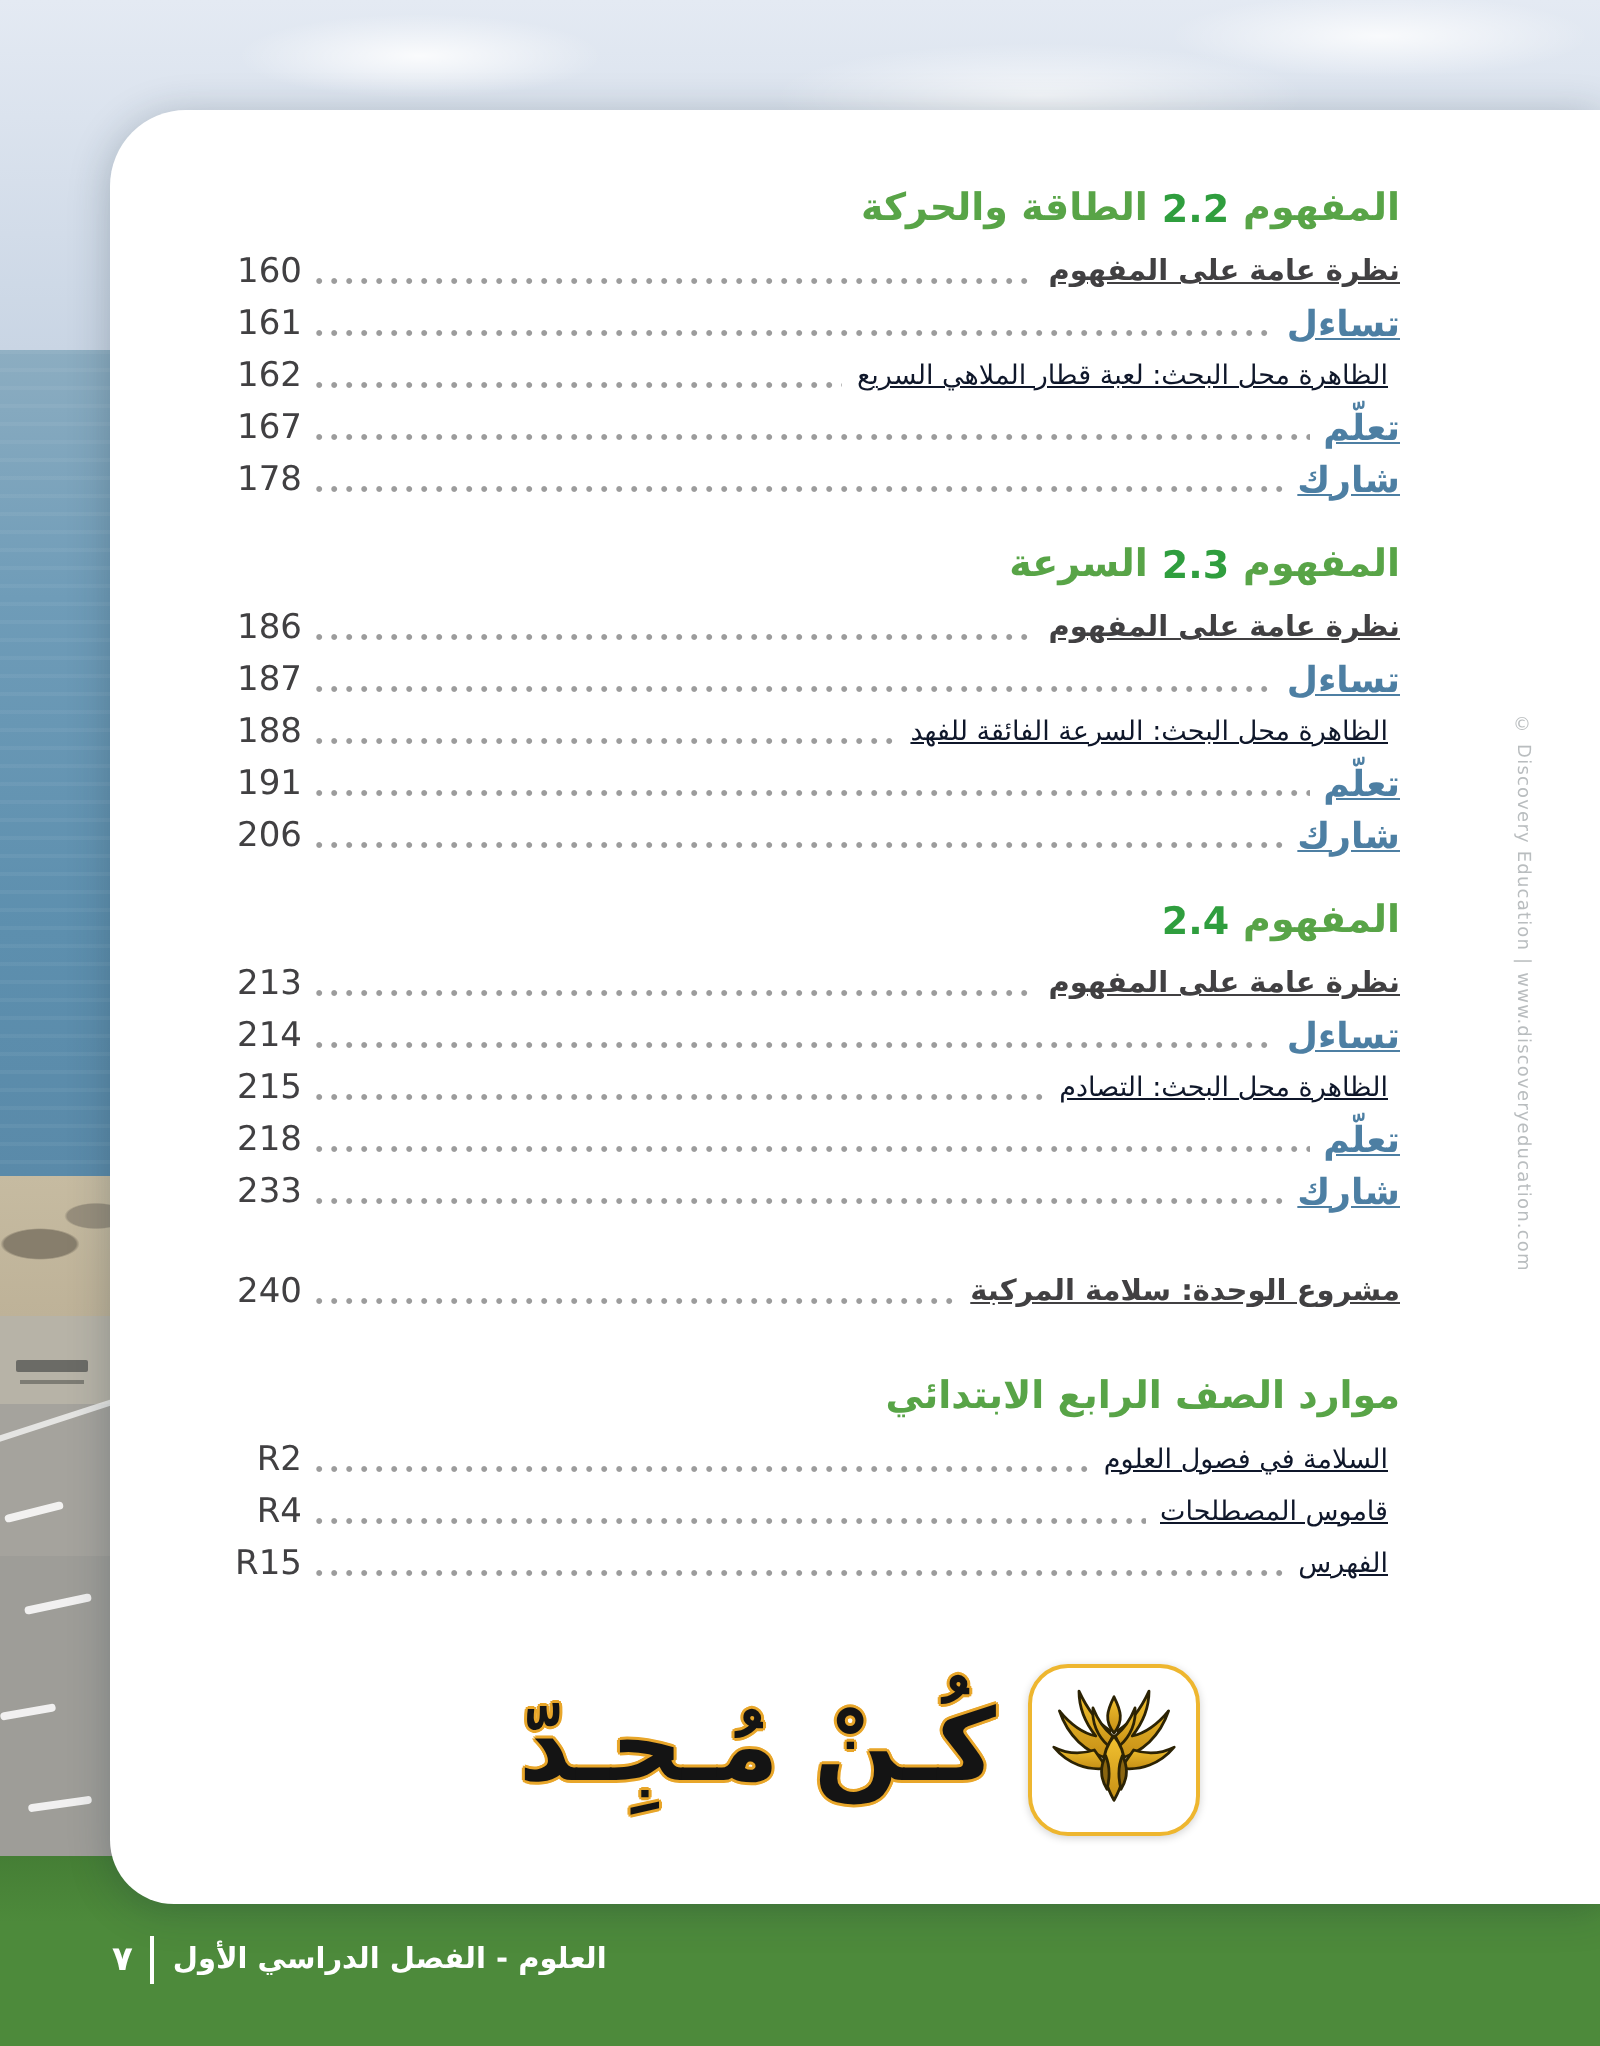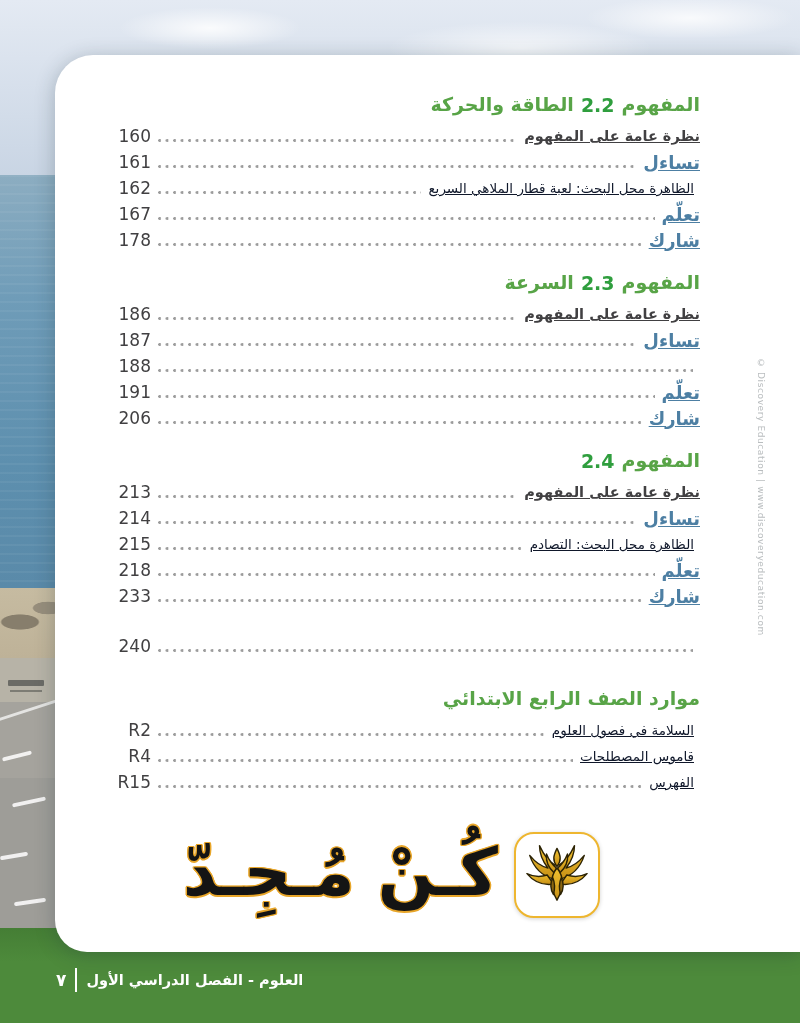--- a/index.html
+++ b/index.html
@@ -55,21 +55,21 @@
   .style-plain .label{color:#0f172a;font-size:13.5px;padding-right:6px;text-align:right;}
   .dots{flex:1 1 auto;height:5px;margin:0 7px;transform:translateY(4px);
     background-image:radial-gradient(circle at 1.6px 2.5px, #9c9c9c 1.2px, transparent 1.7px);
     background-size:7.5px 5px;background-repeat:repeat-x;}
   .page-num{direction:ltr;min-width:46px;text-align:right;font-size:17px;color:var(--text-dark,#414042);}
   
   .logo-row{position:absolute;right:200px;bottom:34px;display:flex;direction:rtl;align-items:center;gap:16px;}
   .app-icon{width:86px;height:86px;border-radius:20px;background:#fff;box-sizing:border-box;
     border:2.5px solid #eeb62f;display:flex;align-items:center;justify-content:center;
     box-shadow:0 1px 4px rgba(0,0,0,.18);}
-  .slogan{font-size:66px;font-weight:bold;color:#141414;line-height:1.1;padding-bottom:4px;white-space:nowrap;
+  .slogan{font-size:50px;font-weight:bold;color:#141414;line-height:1.1;padding-bottom:4px;white-space:nowrap;
     text-shadow:-1.5px 0 0 var(--gold,#e8a62a),1.5px 0 0 var(--gold,#e8a62a),0 -1.5px 0 var(--gold,#e8a62a),
       0 1.5px 0 var(--gold,#e8a62a),-1px -1px var(--gold,#e8a62a),1px 1px var(--gold,#e8a62a),
       -1px 1px var(--gold,#e8a62a),1px -1px var(--gold,#e8a62a);}
   
   .copyright{position:absolute;right:34px;top:358px;writing-mode:vertical-rl;
     font-size:9px;letter-spacing:.6px;color:#b9bdbf;}
   
   .footer-content{position:absolute;left:56px;top:963px;height:34px;display:flex;direction:rtl;
     align-items:center;gap:9px;color:#ffffff;font-weight:bold;}
   .footer-label{font-size:14.5px;white-space:nowrap;}
@@ -151,20 +151,21 @@
     <span class="page-num">186</span>
   </div>
 
   <div class="row style-teal">
     <span class="label">تساءل</span>
     <span class="dots"></span>
     <span class="page-num">187</span>
   </div>
 
   <div class="row style-plain">
+    <span class="label">الظاهرة محل البحث: السرعة الفائقة للفهد</span>
     <span class="dots"></span>
     <span class="page-num">188</span>
   </div>
 
   <div class="row style-teal">
     <span class="label">تعلّم</span>
     <span class="dots"></span>
     <span class="page-num">191</span>
   </div>
 
@@ -210,20 +211,21 @@
     <span class="label">شارك</span>
     <span class="dots"></span>
     <span class="page-num">233</span>
   </div>
 </div>
   </div>
 
   <div class="sec">
     <div class="rows">
   <div class="row style-bold">
+    <span class="label">مشروع الوحدة: سلامة المركبة</span>
     <span class="dots"></span>
     <span class="page-num">240</span>
   </div>
 </div>
   </div>
 
   <div class="sec">
     <div class="sec-head">
 
       <span class="sec-title">موارد الصف الرابع الابتدائي</span>

